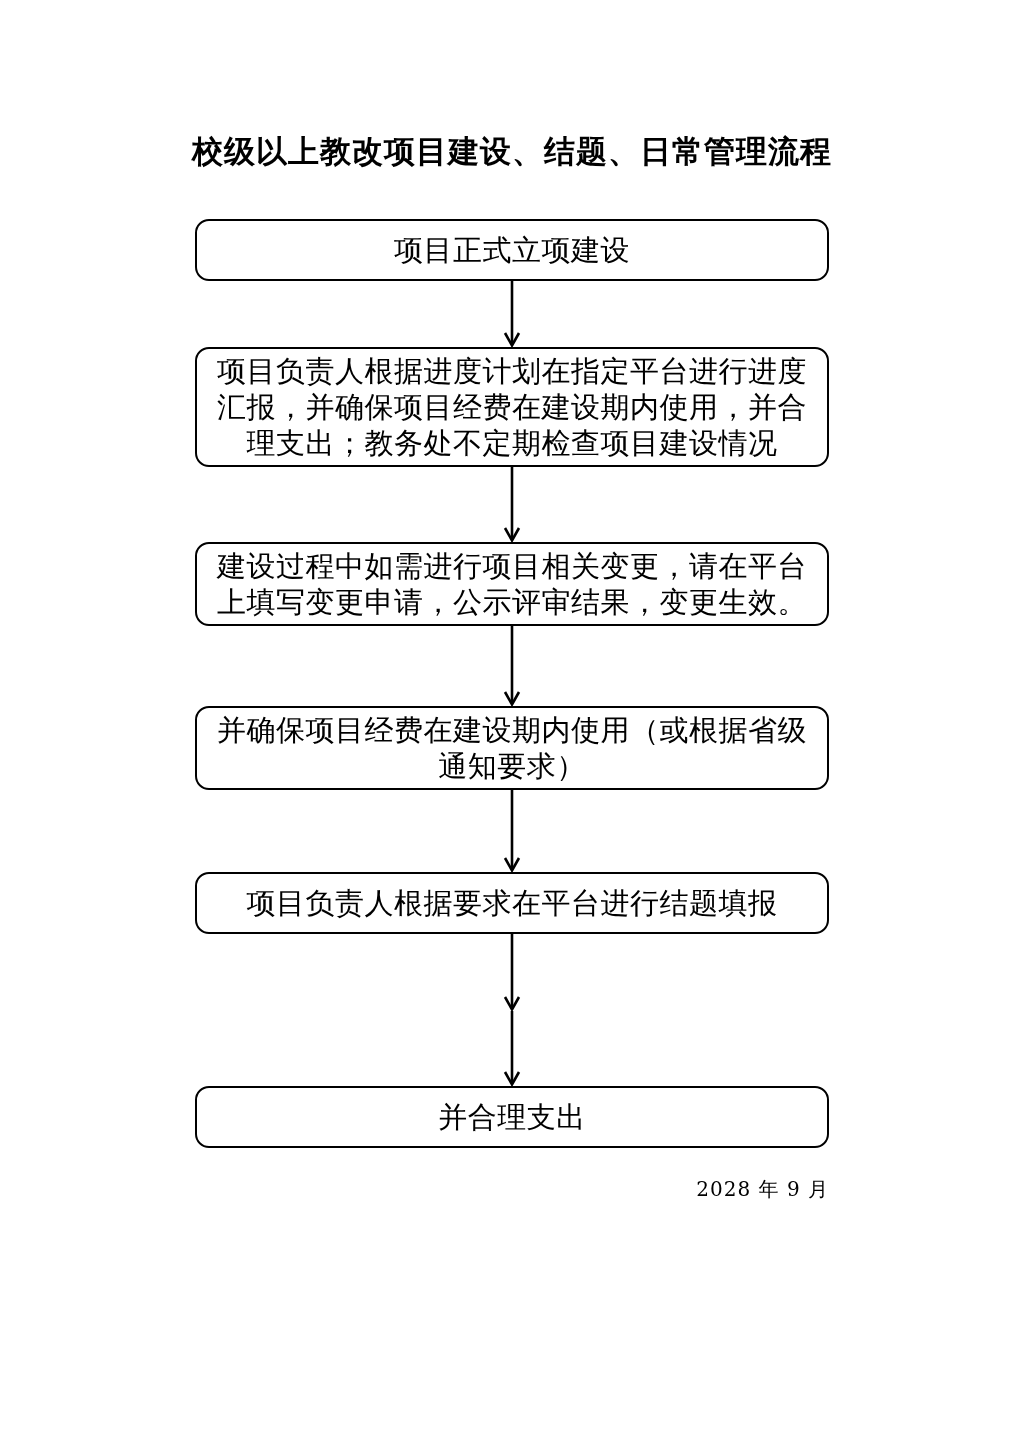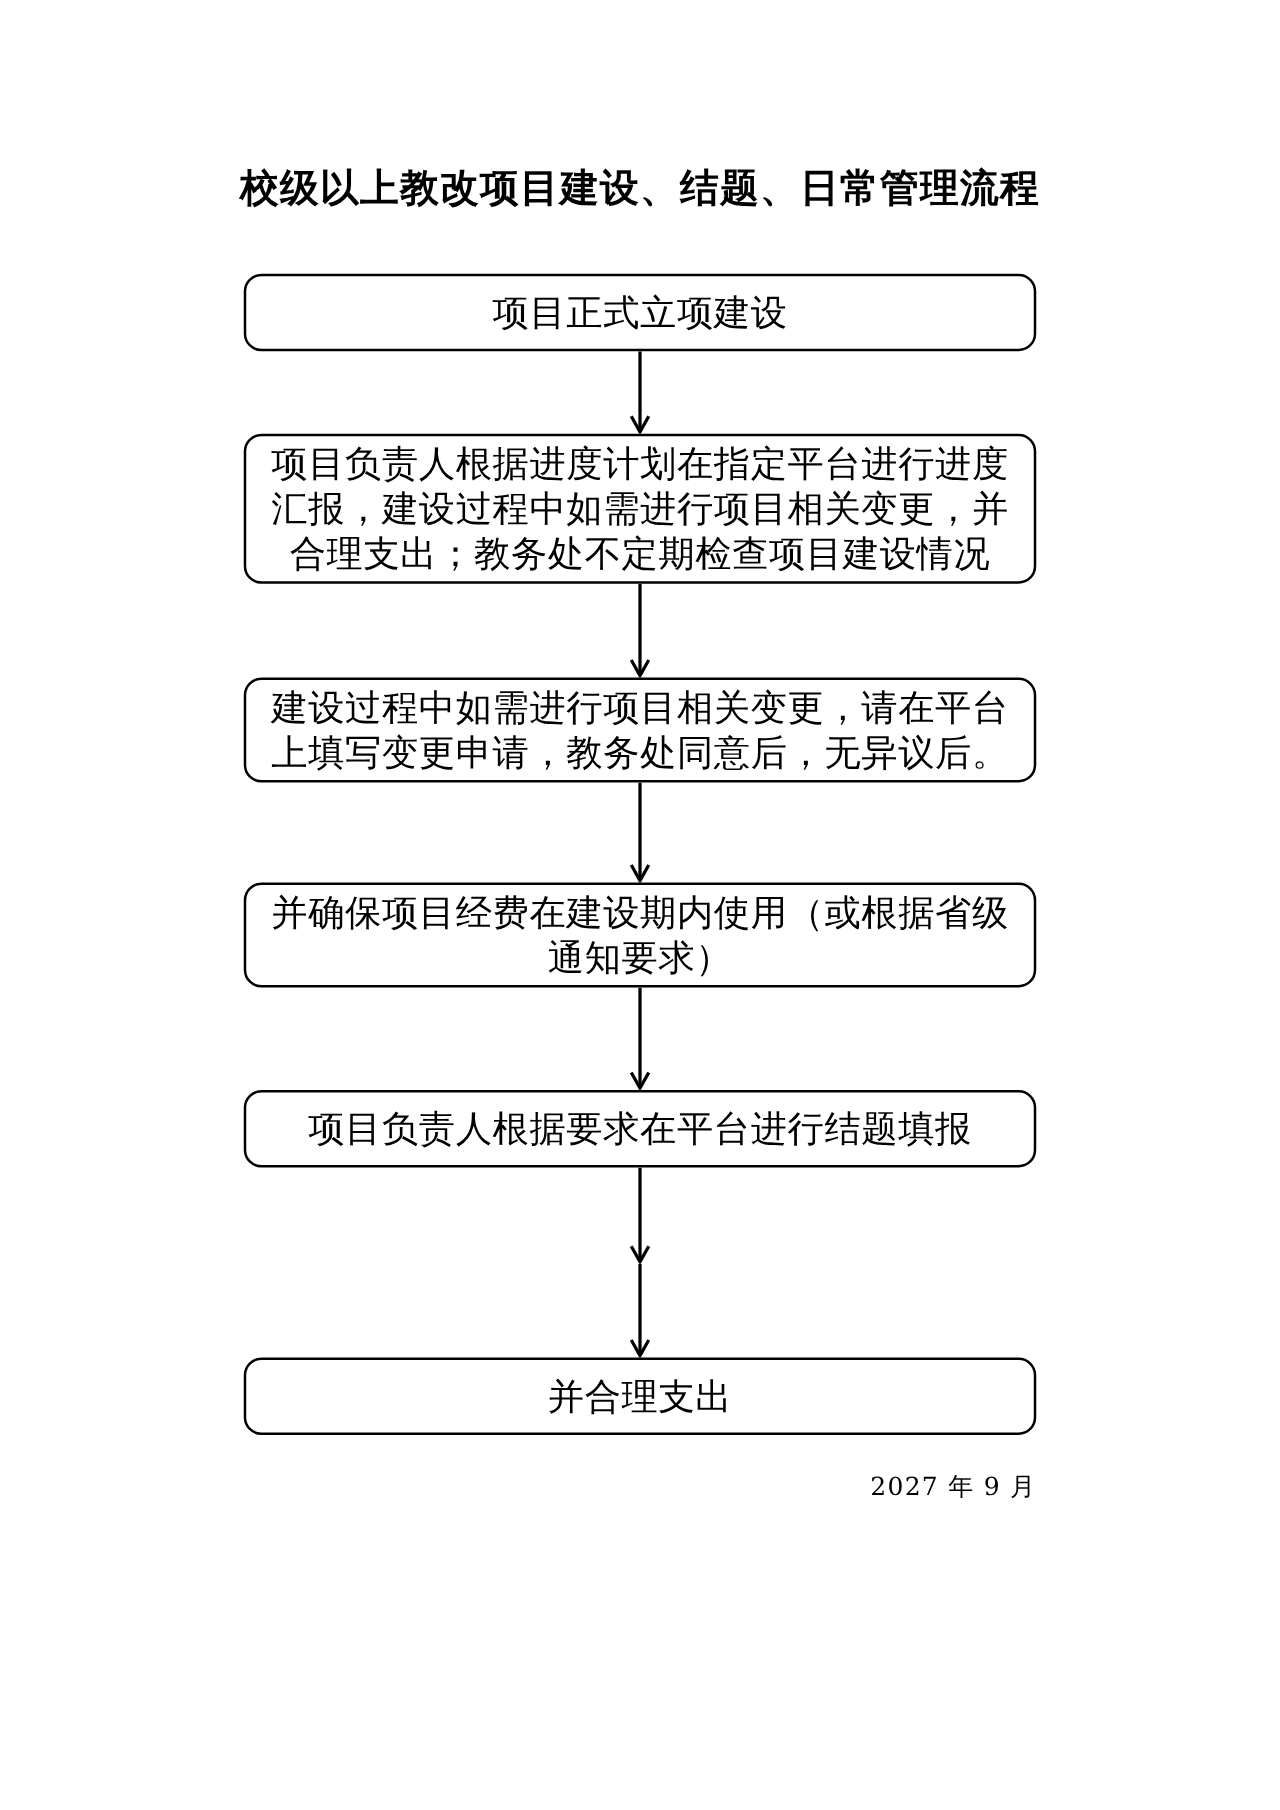--- a/index.html
+++ b/index.html
@@ -73,30 +73,30 @@
     <div class="flow-box">
       <span class="flow-label">项目正式立项建设</span>
     </div>
 
     <svg class="flow-arrow" width="18" height="66" viewBox="0 0 18 66">
       <line x1="9" y1="0" x2="9" y2="62" stroke="#000000" stroke-width="2.6"></line>
       <path d="M2 52 L9 64.5 L16 52" fill="none" stroke="#000000" stroke-width="2.6"></path>
     </svg>
 
     <div class="flow-box">
-      <span class="flow-label">项目负责人根据进度计划在指定平台进行进度汇报，建设过程中如需进行项目相关变更，并合理支出；教务处不定期检查项目建设情况</span>
+      <span class="flow-label">项目负责人根据进度计划在指定平台进行进度汇报，并确保项目经费在建设期内使用，并合理支出；教务处不定期检查项目建设情况</span>
     </div>
 
     <svg class="flow-arrow" width="18" height="75" viewBox="0 0 18 75">
       <line x1="9" y1="0" x2="9" y2="71" stroke="#000000" stroke-width="2.6"></line>
       <path d="M2 61 L9 73.5 L16 61" fill="none" stroke="#000000" stroke-width="2.6"></path>
     </svg>
 
     <div class="flow-box">
-      <span class="flow-label">建设过程中如需进行项目相关变更，请在平台上填写变更申请，教务处同意后，无异议后。</span>
+      <span class="flow-label">建设过程中如需进行项目相关变更，请在平台上填写变更申请，公示评审结果，变更生效。</span>
     </div>
 
     <svg class="flow-arrow" width="18" height="80" viewBox="0 0 18 80">
       <line x1="9" y1="0" x2="9" y2="76" stroke="#000000" stroke-width="2.6"></line>
       <path d="M2 66 L9 78.5 L16 66" fill="none" stroke="#000000" stroke-width="2.6"></path>
     </svg>
 
     <div class="flow-box">
       <span class="flow-label">并确保项目经费在建设期内使用（或根据省级通知要求）</span>
     </div>
@@ -120,15 +120,15 @@
       <line x1="9" y1="0" x2="9" y2="71" stroke="#000000" stroke-width="2.6"></line>
       <path d="M2 61 L9 73.5 L16 61" fill="none" stroke="#000000" stroke-width="2.6"></path>
     </svg>
 
     <div class="flow-box">
       <span class="flow-label">并合理支出</span>
     </div>
 
   </div>
 
-  <div class="doc-date">2027 年 9 月</div>
+  <div class="doc-date">2028 年 9 月</div>
 
 </div>
 
 </body></html>

